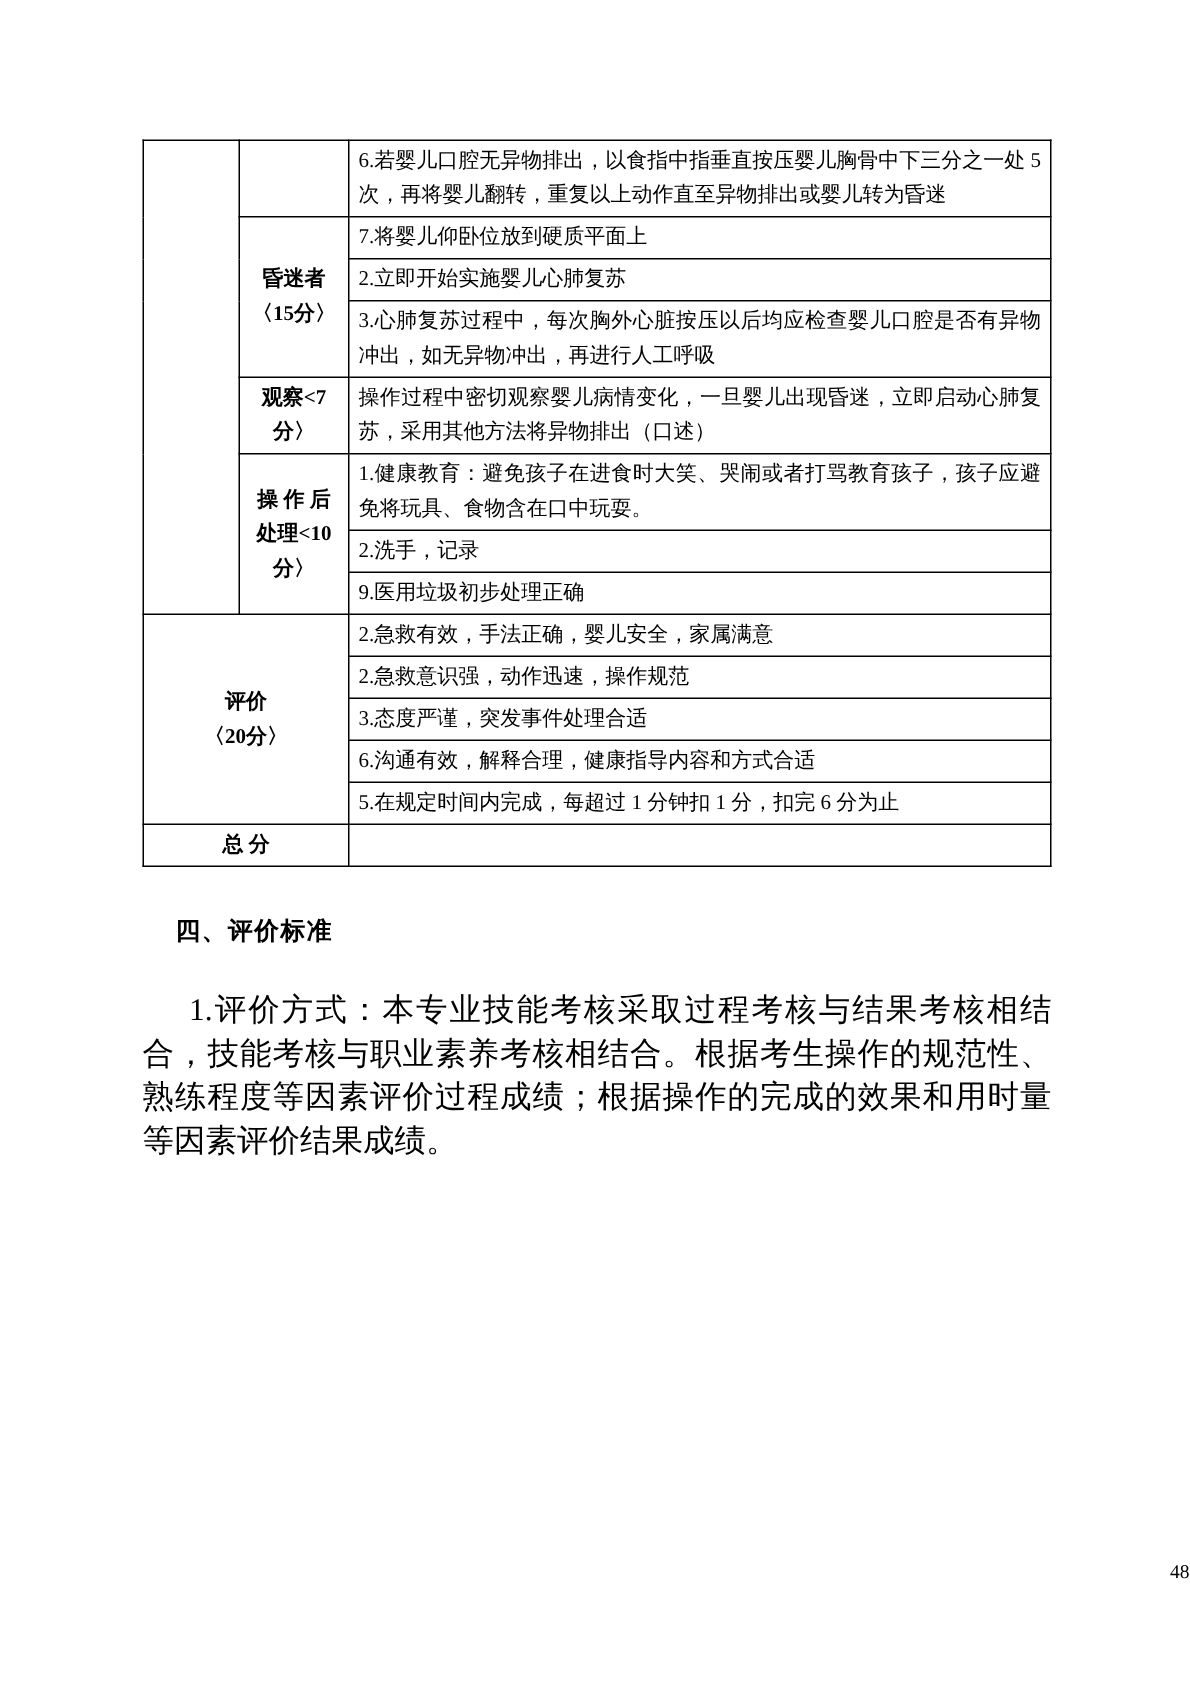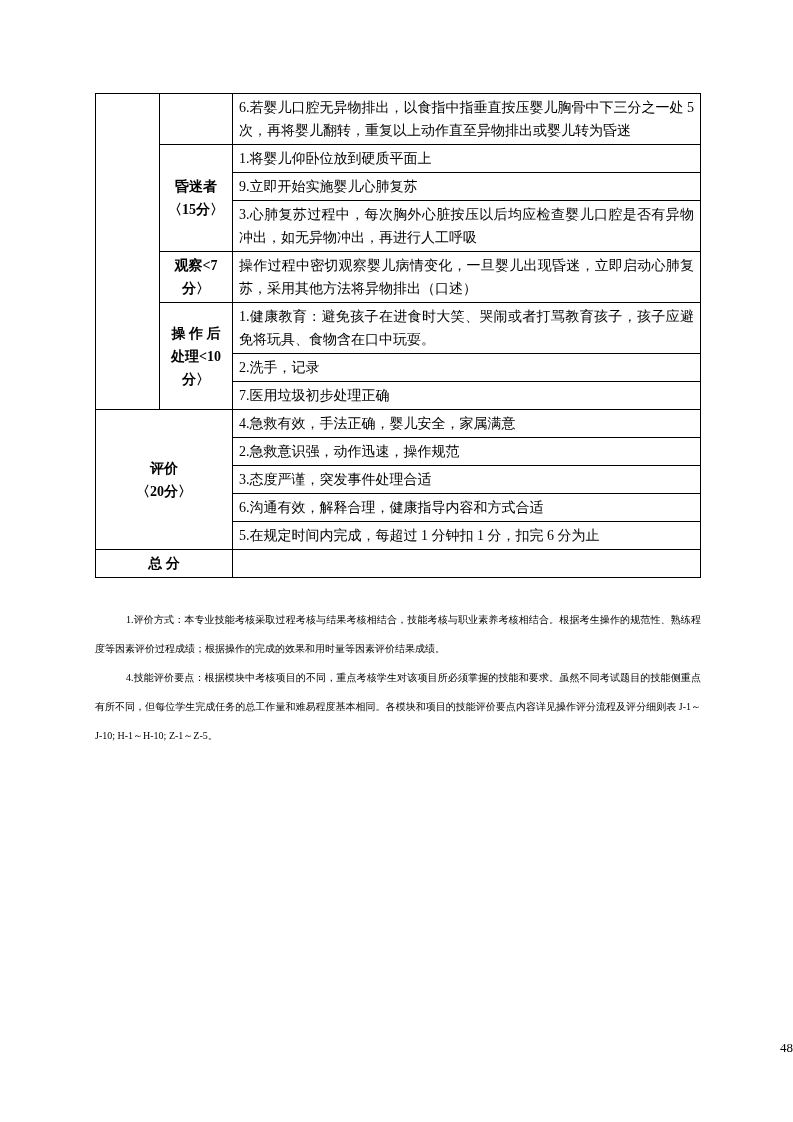--- a/index.html
+++ b/index.html
@@ -49,21 +49,21 @@
   .section-heading {
     margin: 32px 0 0 22px;
     font-size: 16.5px;
     font-weight: 700;
     letter-spacing: 1px;
   }
   .body-text {
     margin-top: 27px;
   }
   .body-text p {
-    font-size: 10px;
+    font-size: 21px;
     line-height: 29px;
     text-indent: 31px;
     text-align: justify;
   }
   .page-number {
     position: absolute;
     left: 0;
     right: 0;
     top: 1040px;
     text-align: right;
@@ -84,71 +84,71 @@
       </colgroup>
       <tbody>
         <tr>
           <td class="cell-empty" rowspan="8"></td>
           <td class="cell-empty"></td>
           <td class="cell-content">6.若婴儿口腔无异物排出，以食指中指垂直按压婴儿胸骨中下三分之一处 5 次，再将婴儿翻转，重复以上动作直至异物排出或婴儿转为昏迷</td>
         </tr>
         <tr>
           <td class="cell-label" rowspan="3">昏迷者
 〈15分〉</td>
-          <td class="cell-content">1.将婴儿仰卧位放到硬质平面上</td>
+          <td class="cell-content">7.将婴儿仰卧位放到硬质平面上</td>
         </tr>
         <tr>
-          <td class="cell-content">9.立即开始实施婴儿心肺复苏</td>
+          <td class="cell-content">2.立即开始实施婴儿心肺复苏</td>
         </tr>
         <tr>
           <td class="cell-content">3.心肺复苏过程中，每次胸外心脏按压以后均应检查婴儿口腔是否有异物冲出，如无异物冲出，再进行人工呼吸</td>
         </tr>
         <tr>
           <td class="cell-label">观察&lt;7
 分〉</td>
           <td class="cell-content">操作过程中密切观察婴儿病情变化，一旦婴儿出现昏迷，立即启动心肺复苏，采用其他方法将异物排出（口述）</td>
         </tr>
         <tr>
           <td class="cell-label" rowspan="3">操 作 后
 处理&lt;10
 分〉</td>
           <td class="cell-content">1.健康教育：避免孩子在进食时大笑、哭闹或者打骂教育孩子，孩子应避免将玩具、食物含在口中玩耍。</td>
         </tr>
         <tr>
           <td class="cell-content">2.洗手，记录</td>
         </tr>
         <tr>
-          <td class="cell-content">7.医用垃圾初步处理正确</td>
+          <td class="cell-content">9.医用垃圾初步处理正确</td>
         </tr>
         <tr>
           <td class="cell-label" colspan="2" rowspan="5">评价
 〈20分〉</td>
-          <td class="cell-content">4.急救有效，手法正确，婴儿安全，家属满意</td>
+          <td class="cell-content">2.急救有效，手法正确，婴儿安全，家属满意</td>
         </tr>
         <tr>
           <td class="cell-content">2.急救意识强，动作迅速，操作规范</td>
         </tr>
         <tr>
           <td class="cell-content">3.态度严谨，突发事件处理合适</td>
         </tr>
         <tr>
           <td class="cell-content">6.沟通有效，解释合理，健康指导内容和方式合适</td>
         </tr>
         <tr>
           <td class="cell-content">5.在规定时间内完成，每超过 1 分钟扣 1 分，扣完 6 分为止</td>
         </tr>
         <tr>
           <td class="cell-label" colspan="2">总  分</td>
           <td class="cell-content"></td>
         </tr>
       </tbody>
     </table>
 
+    <h2 class="section-heading">四、评价标准</h2>
 
     <div class="body-text">
       <p>1.评价方式：本专业技能考核采取过程考核与结果考核相结合，技能考核与职业素养考核相结合。根据考生操作的规范性、熟练程度等因素评价过程成绩；根据操作的完成的效果和用时量等因素评价结果成绩。</p>
-      <p>4.技能评价要点：根据模块中考核项目的不同，重点考核学生对该项目所必须掌握的技能和要求。虽然不同考试题目的技能侧重点有所不同，但每位学生完成任务的总工作量和难易程度基本相同。各模块和项目的技能评价要点内容详见操作评分流程及评分细则表 J-1～J-10; H-1～H-10; Z-1～Z-5。</p>
     </div>
 
   </div>
 
   <div class="page-number">48</div>
 </div>
 
 </body></html>

